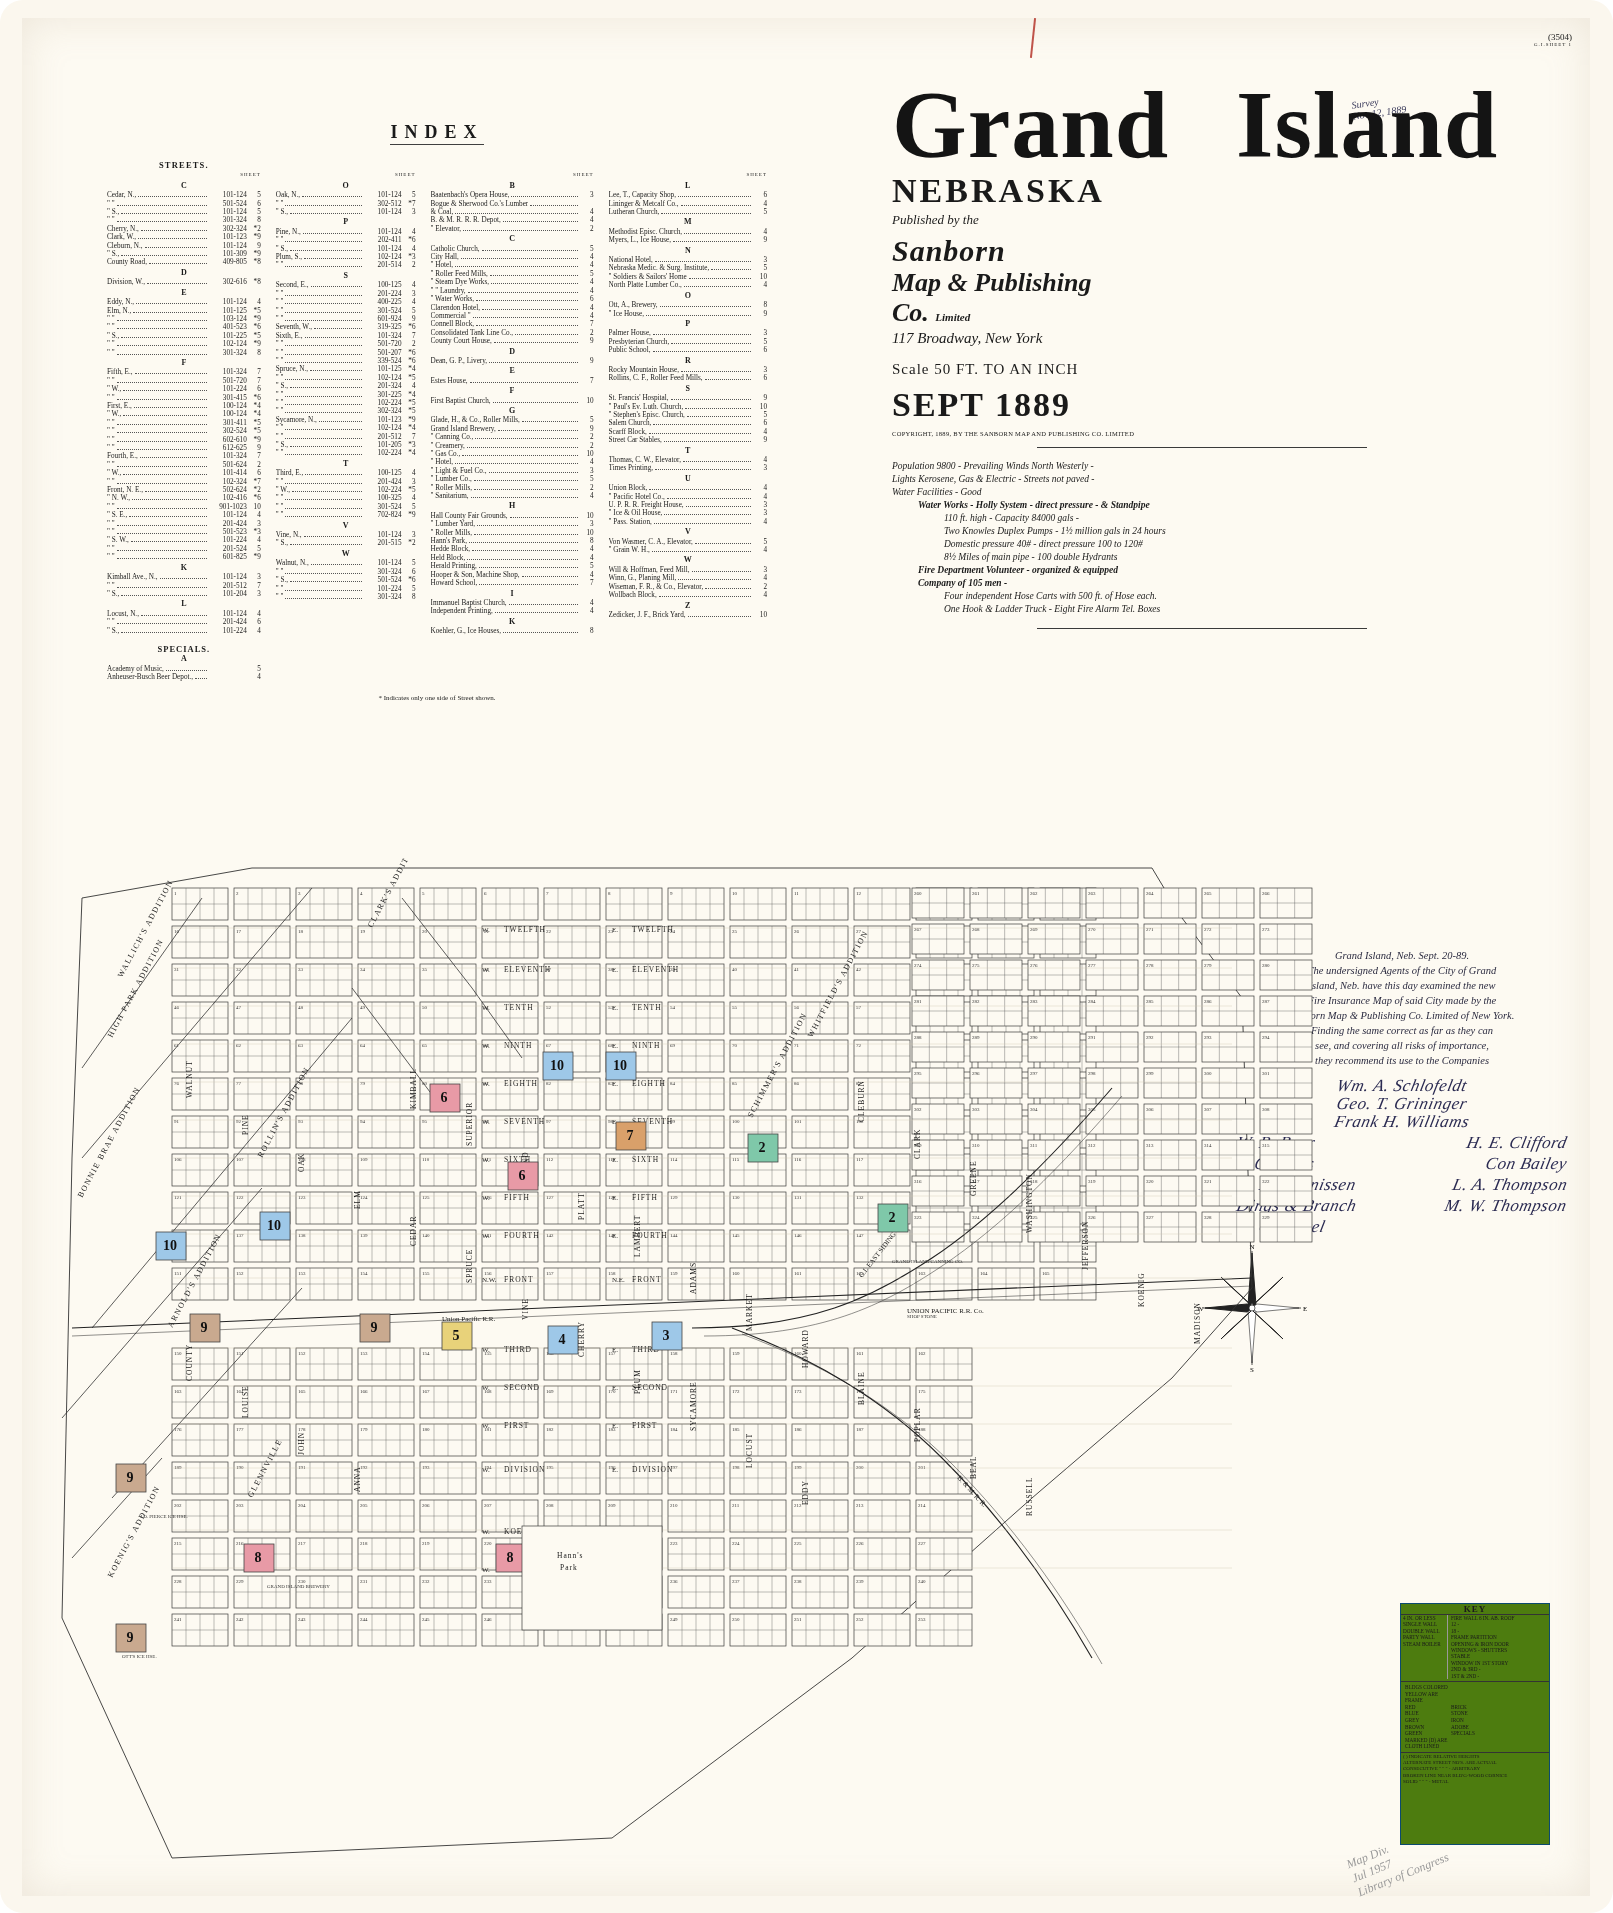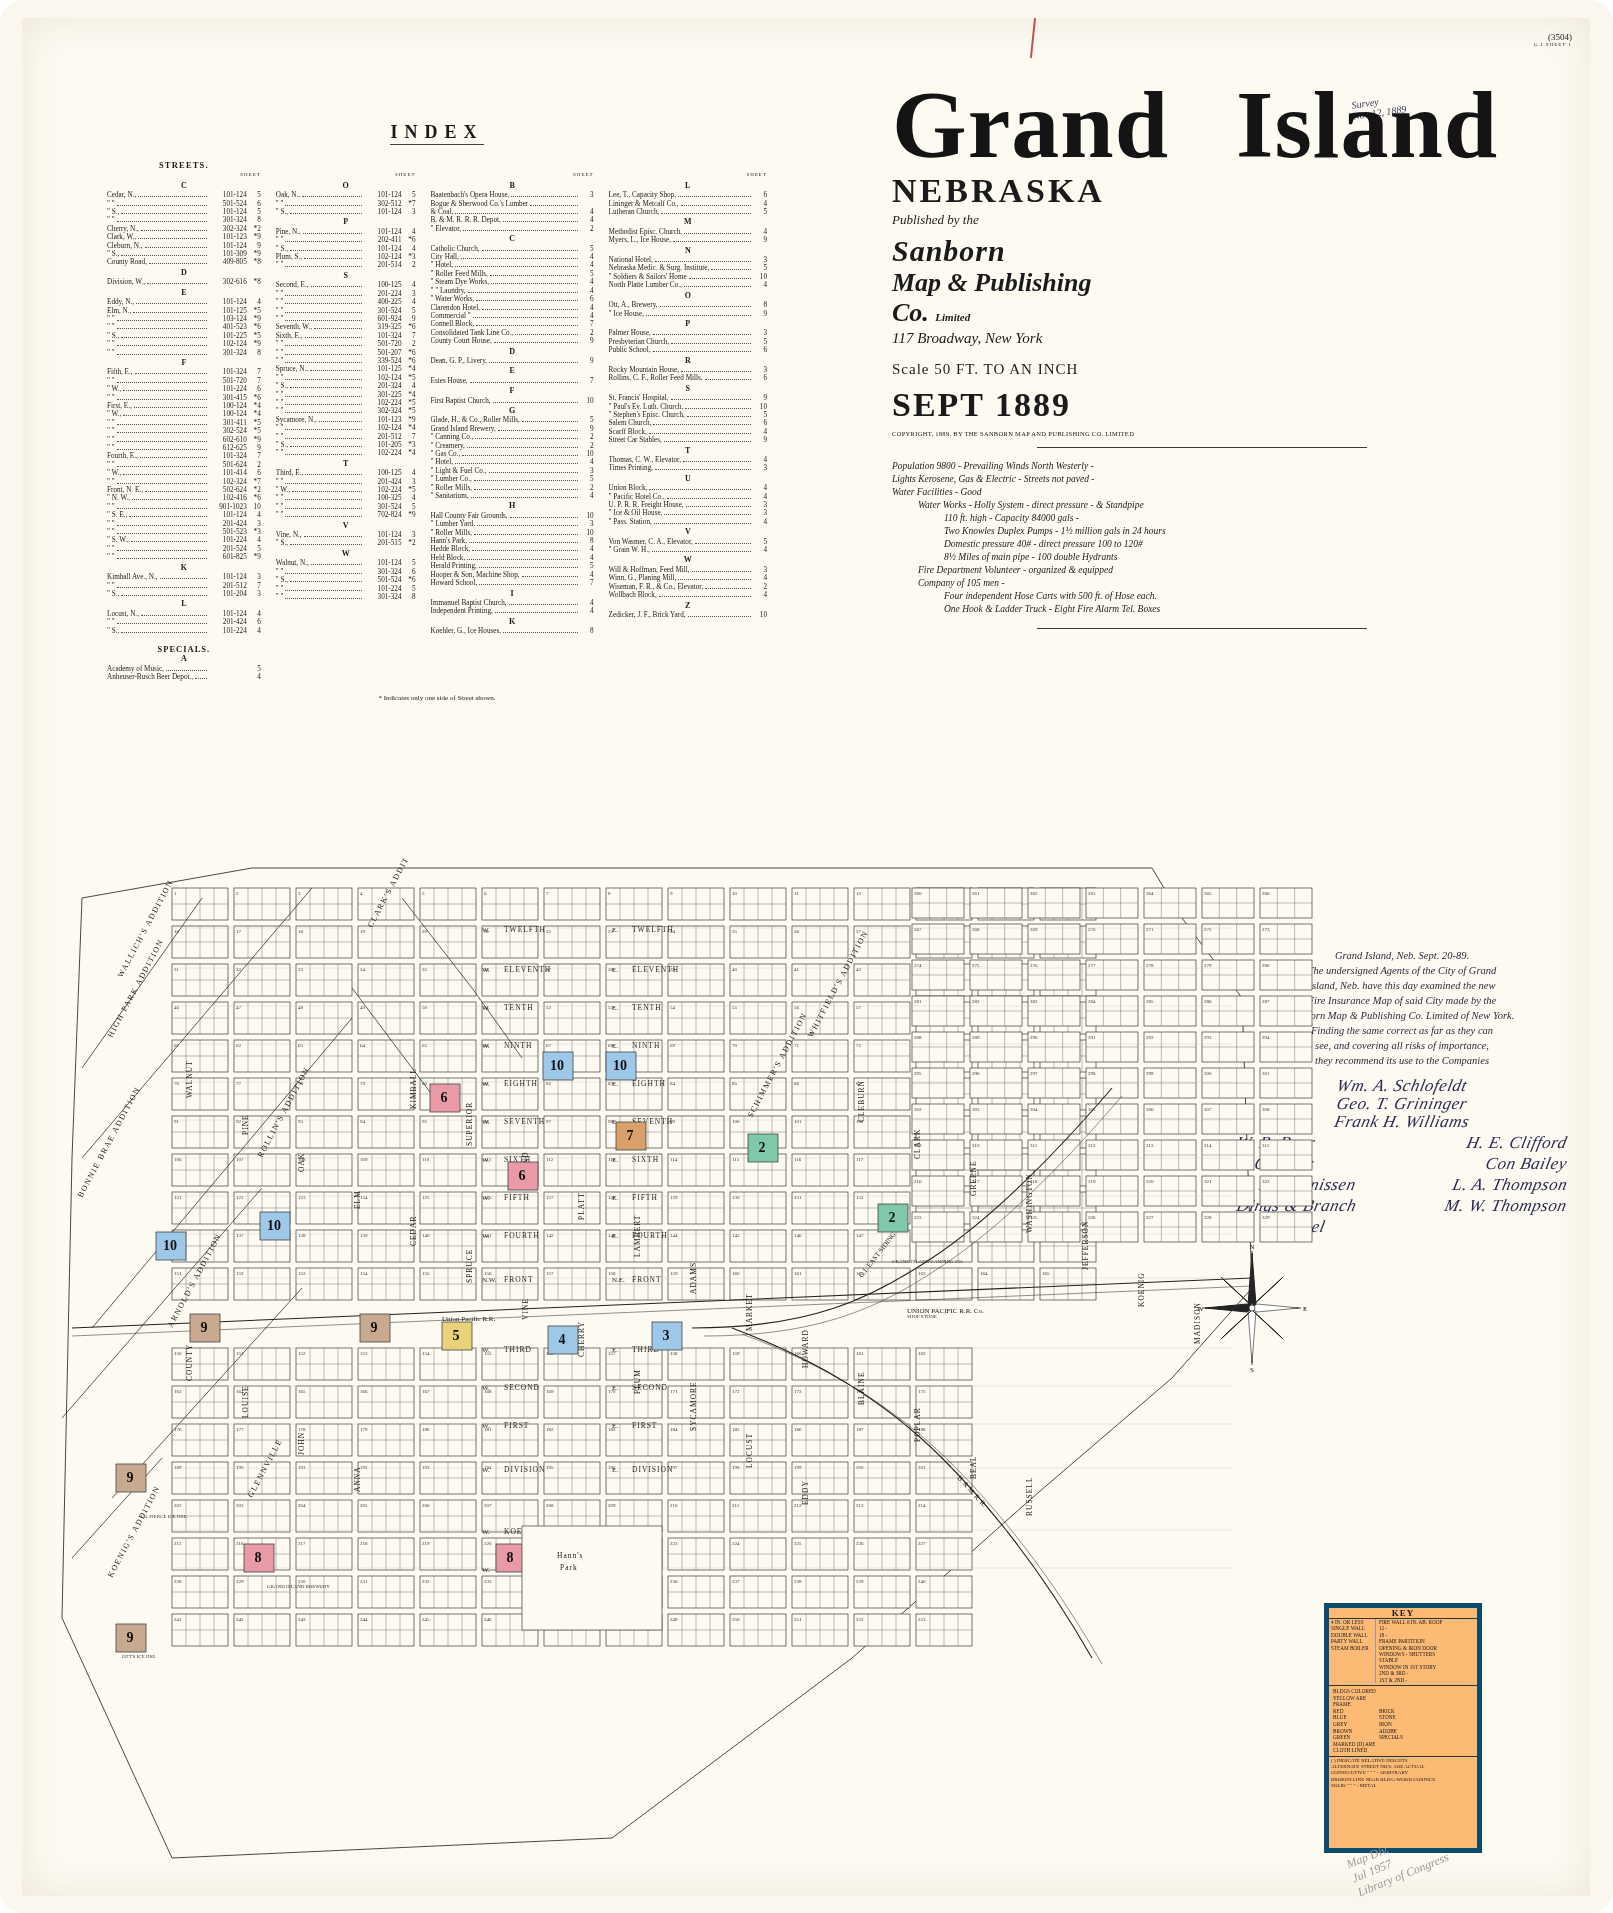--- a/index.html
+++ b/index.html
@@ -37,21 +37,21 @@
   .gi-line1 .big{font-size:96px;}
   .neb{font-size:34px;letter-spacing:3px;margin-top:4px;font-weight:bold;}
   .pub{font-style:italic;font-size:13px;margin-top:2px;}
   .sanborn{font-family:"Liberation Serif",serif;font-style:italic;font-size:30px;font-weight:bold;margin-top:6px;letter-spacing:1px;}
   .sanborn2{font-style:italic;font-size:26px;font-weight:bold;}
   .addr{font-style:italic;font-size:15px;margin-top:2px;}
   .scale{font-size:15px;letter-spacing:1px;margin-top:14px;}
   .date{font-size:34px;font-weight:bold;letter-spacing:2px;margin-top:8px;}
   .copy{font-size:6.5px;letter-spacing:.3px;margin-top:6px;}
   .facts{font-size:9.5px;line-height:13px;margin-top:12px;font-style:italic;}
-  .facts .ind{padding-left:26px;}
+  .facts .ind{padding-left:26px;font-weight:bold;}
   .facts .ind2{padding-left:52px;}
   .hr-thin{width:330px;height:1px;background:#3a3a3a;margin:10px auto 0;}
 
   
   .hand-top{position:absolute;left:1330px;top:78px;font-style:italic;font-size:10px;transform:rotate(-8deg);color:#3b3b5c;}
 
   
   .red-mark{position:absolute;left:1010px;top:0px;width:2px;height:40px;background:#b02a20;transform:rotate(6deg);opacity:.8;}
 
   
@@ -60,21 +60,21 @@
   .sigs{margin-top:10px;}
   .sig{font-family:"Liberation Serif",serif;font-style:italic;font-size:17px;color:#2b2b52;
        letter-spacing:.5px;margin:3px 0;transform:skewX(-12deg);}
   .sigrow{display:flex;justify-content:space-between;}
 
   
   #map{position:absolute;left:30px;top:840px;width:1540px;height:1030px;}
   svg{display:block;}
 
   
-  #keybox{position:absolute;left:1302px;top:1585px;width:148px;height:240px;border:5px solid #0c4a6e;background:#fdba74;}
+  #keybox{position:absolute;left:1378px;top:1585px;width:148px;height:240px;border:1px solid #0c4a6e;background:#4d7c0f;}
   #keybox .kt{text-align:center;font-weight:bold;font-size:9px;letter-spacing:1px;border-bottom:1px solid #333;}
   .krow{display:flex;font-size:5.2px;line-height:6.4px;padding:0 2px;}
   .krow .kl{width:44px;border-right:1px solid #999;}
   .krow .kr{padding-left:3px;}
   .kcolor{display:flex;font-size:5.2px;line-height:6.6px;padding-left:4px;}
   .kcolor .a{width:46px;}
   .kcolor .b{width:44px;}
 
   
   #compass{position:absolute;left:1175px;top:1225px;width:110px;height:130px;}

